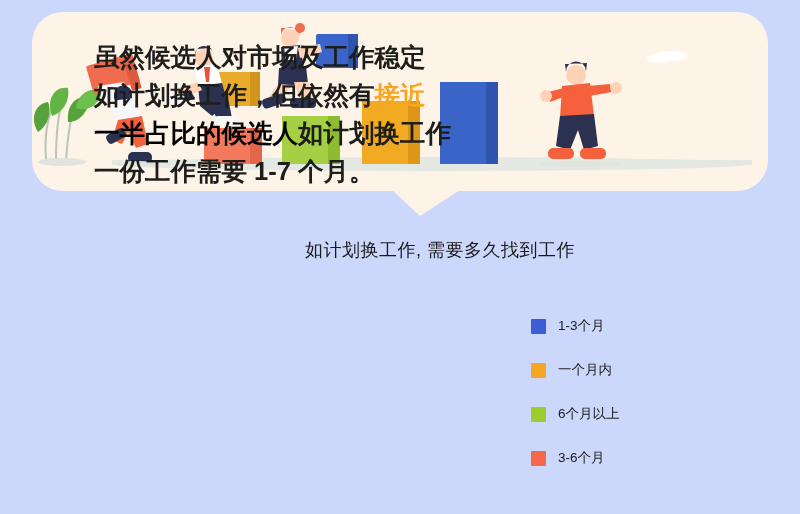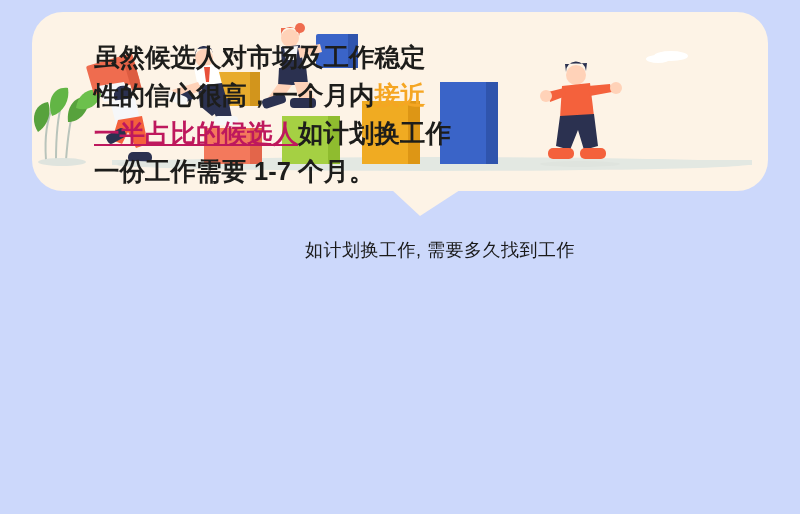--- a/index.html
+++ b/index.html
@@ -214,30 +214,48 @@
         <circle cx="584" cy="76" r="6" fill="#ffd2b8"></circle>
         <path d="M528 104 L562 102 L566 134 L552 138 L546 118 L538 138 L524 134 Z" fill="#2b3150"></path>
         <rect x="516" y="136" width="26" height="11" rx="5" fill="#f4613c"></rect>
         <rect x="548" y="136" width="26" height="11" rx="5" fill="#f4613c"></rect>
         <ellipse cx="548" cy="152" rx="40" ry="3" fill="#dfe4de"></ellipse>
       </g>
     </svg>
 
     <div class="bubble-text">
       <div><span>虽然候选人对市场及工作稳定</span></div>
-      <div><span>性的信心很高，一个月内</span><span class="hl" style="color: rgb(245, 166, 35); text-align: center;">接近</span></div>
-      <div><span class="hl" style="color: #be185d; text-decoration: underline;">一半占比的候选人</span><span>如计划换工作</span></div>
+      <div><span>如计划换工作，但依然有</span><span class="hl" style="color: rgb(245, 166, 35); text-align: center;">接近</span></div>
+      <div><span class="hl" style="color: #000000;">一半占比的候选人</span><span>如计划换工作</span></div>
       <div><span>一份工作需要 1-7 个月。</span></div>
     </div>
   </div>
   <div class="bubble-tail" style="border-top-color: rgb(253, 243, 230);"></div>
 
   <div class="chart-title">如计划换工作, 需要多久找到工作</div>
 
   <div class="chart-area">
     
     
     
     
   </div>
 
+  <div class="legend">
+    <div class="legend-row">
+      <span class="legend-swatch" style="background: rgb(59, 95, 208);"></span>
+      <span class="legend-label">1-3个月</span>
+    </div>
+    <div class="legend-row">
+      <span class="legend-swatch" style="background: rgb(245, 166, 35);"></span>
+      <span class="legend-label">一个月内</span>
+    </div>
+    <div class="legend-row">
+      <span class="legend-swatch" style="background: rgb(154, 205, 46);"></span>
+      <span class="legend-label">6个月以上</span>
+    </div>
+    <div class="legend-row">
+      <span class="legend-swatch" style="background: rgb(244, 103, 74);"></span>
+      <span class="legend-label">3-6个月</span>
+    </div>
+  </div>
 
 </div>
 
 </body></html>

